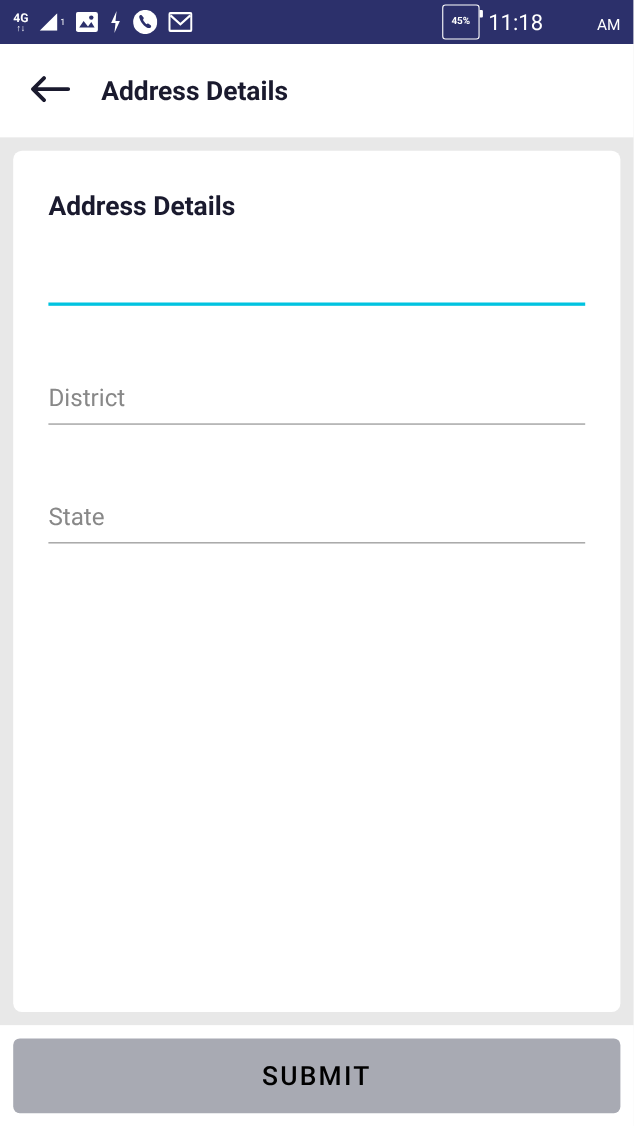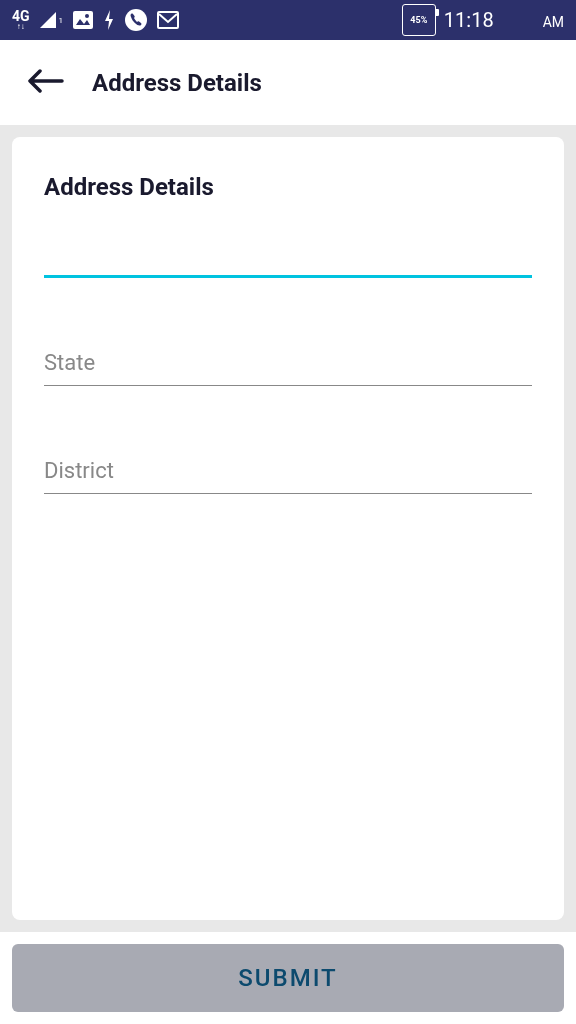--- a/index.html
+++ b/index.html
@@ -32,21 +32,21 @@
       display: flex;
       align-items: center;
       gap: 8px;
     }
     .status-icon {
       display: inline-flex;
       align-items: center;
       justify-content: center;
     }
     .signal-4g {
-      font-size: 14px;
+      font-size: 11px;
       font-weight: bold;
       line-height: 1;
     }
     .signal-arrows {
       font-size: 8px;
       line-height: 1;
     }
     .battery {
       display: flex;
       align-items: center;
@@ -162,21 +162,21 @@
       width: 100%;
       padding: 12px;
       background: white;
     }
     .submit-btn {
       width: 100%;
       height: 68px;
       background: #a8aab3;
       border: none;
       border-radius: 6px;
-      color: #0c4a6e;
+      color: #000000;
       font-size: 24px;
       font-weight: 500;
       letter-spacing: 2px;
       cursor: pointer;
     }
   </style>
 </head>
 <body>
 
 <div class="status-bar">
@@ -245,27 +245,27 @@
     <div class="form-group focused">
       <div class="focused-input-wrapper">
         <input class="form-input" type="text" value="" style="">
       </div>
       <div class="underline"></div>
     </div>
 
 
 
     <div class="form-group">
+      <input class="form-input" type="text" placeholder="District" style="">
+      <div class="underline"></div>
+    </div>
+
+    <div class="form-group">
       <input class="form-input" type="text" placeholder="State" style="">
       <div class="underline"></div>
     </div>
 
-    <div class="form-group">
-      <input class="form-input" type="text" placeholder="District" style="">
-      <div class="underline"></div>
-    </div>
-
   </div>
 </div>
 
 <div class="bottom-bar">
   <button class="submit-btn">SUBMIT</button>
 </div>
 
 </body></html>

